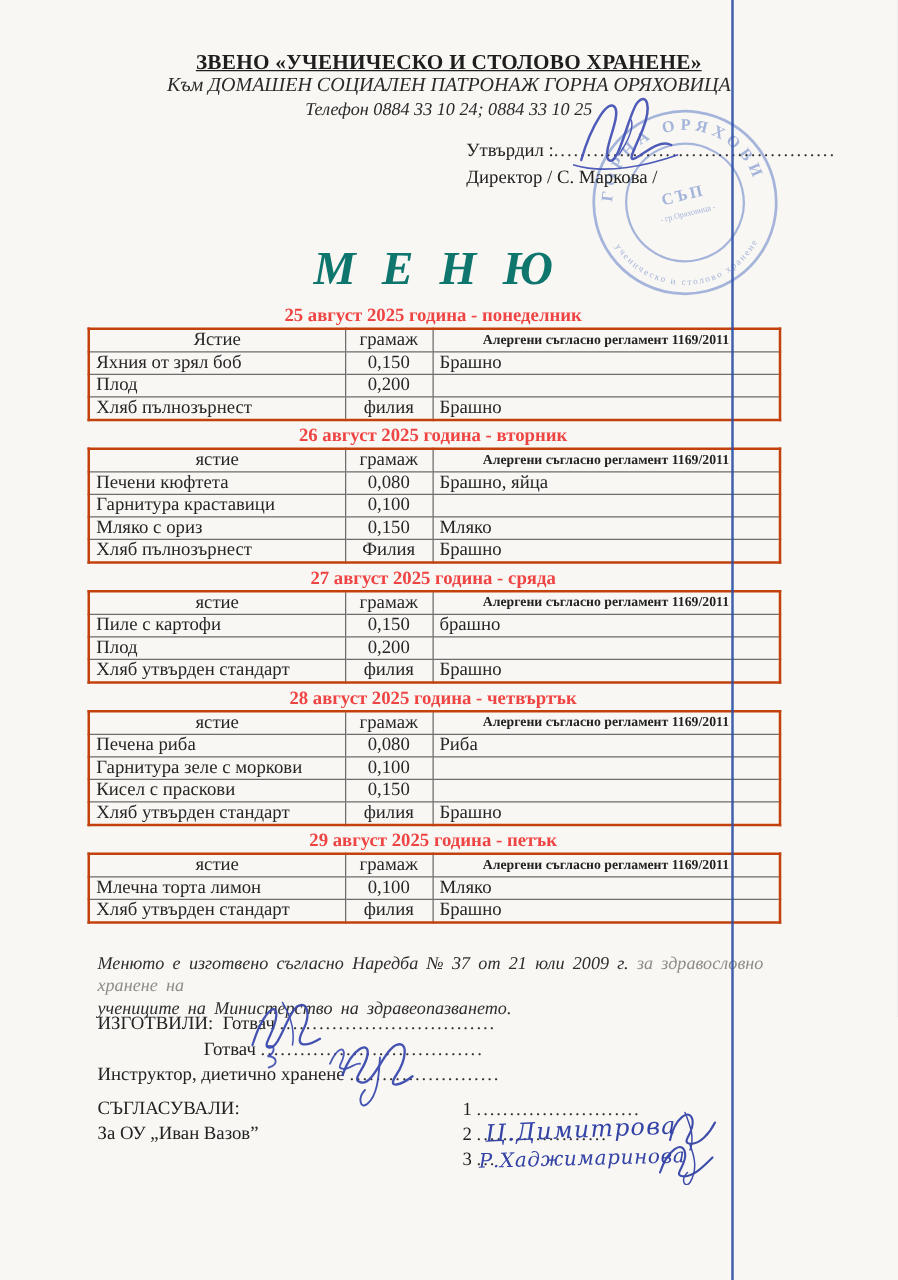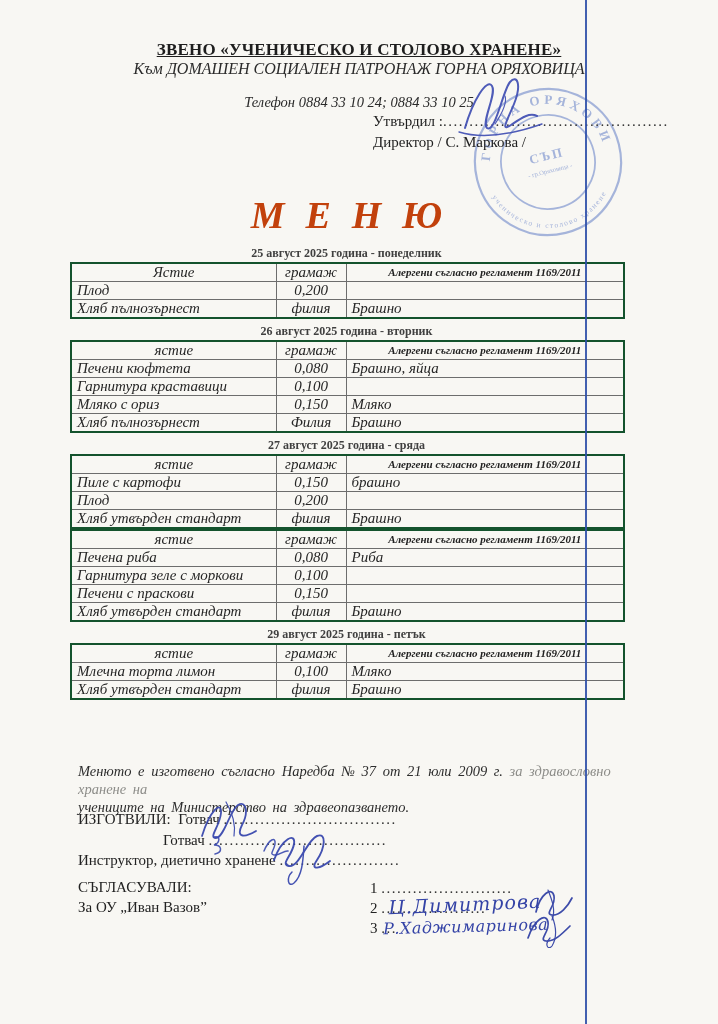--- a/index.html
+++ b/index.html
@@ -9,38 +9,38 @@
     width:718px; height:1024px;
     background:#f8f7f3;
     font-family:"Liberation Serif","DejaVu Serif",serif;
     color:#262626;
     overflow:hidden;
   }
   
   .org-header { position:absolute; top:40px; left:0; width:718px; text-align:center; }
   .org-line1 { font-size:17px; font-weight:bold; text-decoration:underline; letter-spacing:.2px; color:#1e1e1e; }
   .org-line2 { font-size:16px; font-style:italic; margin-top:0; color:#2a2a2a; }
-  .org-line3 { font-size:14.5px; font-style:italic; margin-top:16px; color:#2a2a2a; }
+  .org-line3 { font-size:14.5px; font-style:italic; margin-top:2px; color:#2a2a2a; }
   
   .approve { position:absolute; left:373px; top:111px; font-size:15px; line-height:21px; color:#222; }
   .dots { letter-spacing:1.5px; color:#333; }
   
   .stamp { position:absolute; left:462px; top:76px; opacity:.78; pointer-events:none; }
   
   .sig { position:absolute; pointer-events:none; }
   
   .menu-title {
     position:absolute; top:193px; left:70px; width:553px;
     text-align:center; font-size:38px; font-weight:bold; font-style:italic;
-    letter-spacing:.55em; padding-left:.55em; color:#c2410c;
+    letter-spacing:.55em; padding-left:.55em; color:#0f766e;
   }
   
   .content { position:absolute; top:241px; left:70px; width:553px; }
-  .caption { text-align:center; font-size:12px; font-weight:bold; color:#404040; margin:4px 0 1px; line-height:16px; }
-  table.menu { border-collapse:collapse; width:553px; table-layout:fixed; border:2px solid #14532d;font-style:italic; }
+  .caption { text-align:center; font-size:15px; font-weight:bold; color:#ef4444; margin:4px 0 1px; line-height:16px; }
+  table.menu { border-collapse:collapse; width:553px; table-layout:fixed; border:2px solid #c2410c; }
   table.menu col.c1 { width:205px; } table.menu col.c2 { width:70px; } table.menu col.c3 { width:278px; }
   table.menu th, table.menu td { border:1px solid #6d6d6d; padding:0 5px; height:18px; font-size:15px; line-height:17px; overflow:hidden; white-space:nowrap; }
   table.menu th { font-weight:normal; text-align:center; height:16px; }
   table.menu th.allerg { font-weight:bold; font-size:11px; color:#222; }
   table.menu td.grams { text-align:center; }
   table.menu td.dish, table.menu td.allergens { text-align:left; }
   
   .note { position:absolute; left:78px; top:762px; width:560px; font-size:14.5px; font-style:italic; line-height:18px; word-spacing:3px; color:#2d2d2d; }
   .note .faded { color:#8d8d89; }
   
@@ -111,20 +111,25 @@
             <col class="c2">
             <col class="c3">
           </colgroup>
         <tbody>
             <tr>
           <th>Ястие</th>
           <th>грамаж</th>
           <th class="allerg">Алергени съгласно регламент 1169/2011</th>
         </tr>
         <tr>
+          <td class="dish">Яхния от зрял боб</td>
+          <td class="grams">0,150</td>
+          <td class="allergens">Брашно</td>
+        </tr>
+        <tr>
           <td class="dish">Плод</td>
           <td class="grams">0,200</td>
           <td class="allergens"></td>
         </tr>
         <tr>
           <td class="dish">Хляб пълнозърнест</td>
           <td class="grams">филия</td>
           <td class="allergens">Брашно</td>
         </tr>
       </tbody>
@@ -196,20 +201,21 @@
         <tr>
           <td class="dish">Хляб утвърден стандарт</td>
           <td class="grams">филия</td>
           <td class="allergens">Брашно</td>
         </tr>
       </tbody>
         </table>
     </div>
 
     <div class="section">
+      <div class="caption">28 август 2025 година - четвъртък</div>
       <table class="menu">
         <colgroup>
             <col class="c1">
             <col class="c2">
             <col class="c3">
           </colgroup>
         <tbody>
             <tr>
           <th>ястие</th>
           <th>грамаж</th>
@@ -219,21 +225,21 @@
           <td class="dish">Печена риба</td>
           <td class="grams">0,080</td>
           <td class="allergens">Риба</td>
         </tr>
         <tr>
           <td class="dish">Гарнитура зеле с моркови</td>
           <td class="grams">0,100</td>
           <td class="allergens"></td>
         </tr>
         <tr>
-          <td class="dish">Печени с праскови</td>
+          <td class="dish">Кисел с праскови</td>
           <td class="grams">0,150</td>
           <td class="allergens"></td>
         </tr>
         <tr>
           <td class="dish">Хляб утвърден стандарт</td>
           <td class="grams">филия</td>
           <td class="allergens">Брашно</td>
         </tr>
       </tbody>
         </table>

